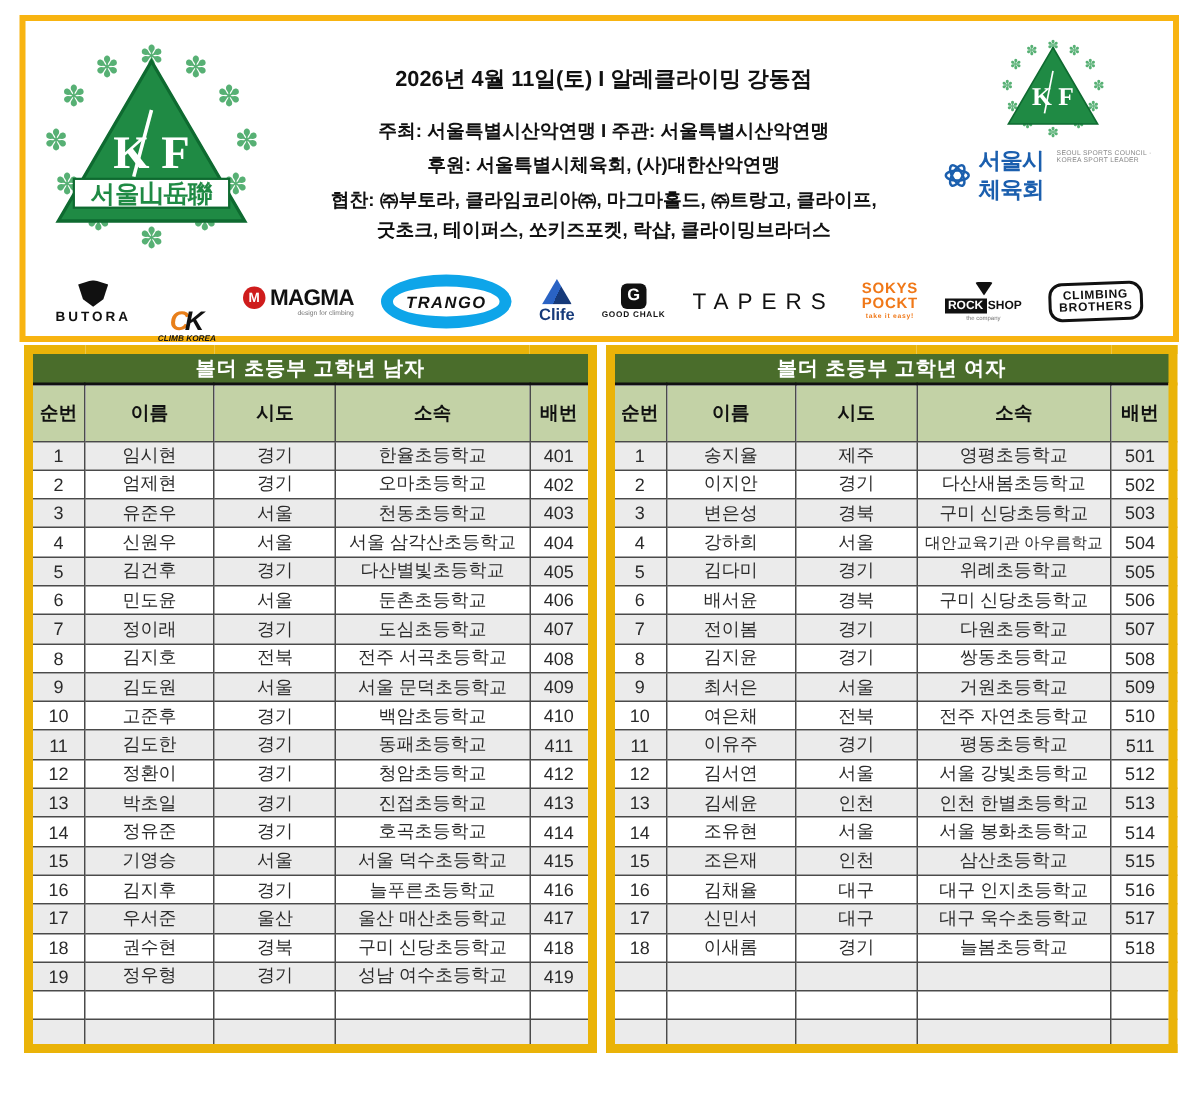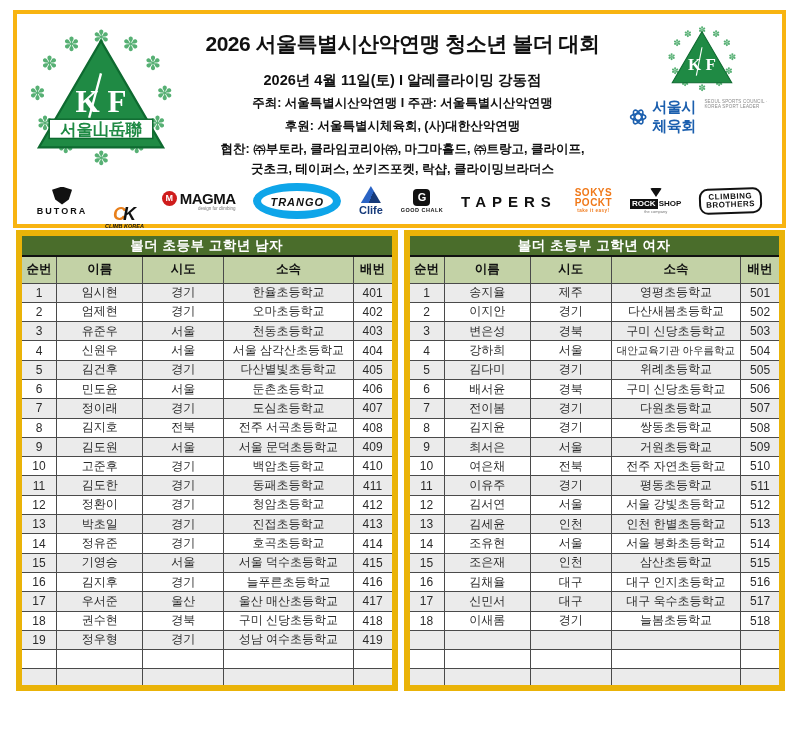--- a/index.html
+++ b/index.html
@@ -8,21 +8,21 @@
 
   
   .header-box { position:absolute; left:13px; top:10px; width:773px; height:218px;
     border:4px solid #F8B411; background:#fff; }
   .header-top { display:flex; height:168px; padding:4px 6px 0 8px; }
   .kaf-big { width:152px; flex:0 0 152px; display:flex; align-items:center; justify-content:center; }
   .header-text { flex:1; text-align:center; padding-top:12px; }
   .ev-title { font-size:21px; font-weight:800; letter-spacing:-0.5px; }
   .ev-sub { font-size:14.5px; font-weight:700; margin-top:13px; }
   .org-line { font-size:12.5px; font-weight:700; margin-top:5px; line-height:1.45; }
-  .org-first { margin-top:4px; }
+  .org-first { margin-top:16px; }
   .header-right { width:148px; flex:0 0 148px; display:flex; flex-direction:column; align-items:center; padding-top:8px; }
   .council { margin-top:4px; display:flex; align-items:center; gap:4px; }
   .council-txt { display:flex; flex-direction:row; align-items:flex-start; }
   .council-name { font-size:15px; font-weight:800; color:#1b5fae; letter-spacing:-0.5px; }
   .council-cap { font-size:4.5px; color:#888; letter-spacing:0.2px; margin-top:1px; }
 
   
   .sponsor-row { position:absolute; left:2px; right:2px; bottom:2px; height:42px;
     display:flex; align-items:center; justify-content:space-evenly; }
   .sp { display:flex; flex-direction:column; align-items:center; justify-content:center; line-height:1; }
@@ -38,41 +38,41 @@
   .magma-word { font-size:15px; font-weight:900; letter-spacing:-0.5px; }
   .magma-tag { font-size:4.5px; color:#777; align-self:flex-end; margin-top:1px; }
   .trango-oval { border:8px solid #0ea5e9; border-radius:50%; padding:2px 9px; background:#fff; }
   .trango-word { font-size:11px; font-weight:900; font-style:italic; letter-spacing:1px; }
   .clife-tri { width:20px; height:17px; background:linear-gradient(115deg,#2a63c4 55%,#163a7a 55%);
     clip-path:polygon(50% 0,100% 100%,0 100%); margin-bottom:2px; }
   .clife-word { font-size:11px; font-weight:800; color:#163a7a; }
   .gc-mark { width:17px; height:17px; background:#111; border-radius:4px; color:#fff; font-size:11px;
     display:flex; align-items:center; justify-content:center; margin-bottom:2px; font-weight:900; }
   .gc-word { font-size:5.5px; font-weight:800; letter-spacing:0.5px; }
-  .tapers-word { font-size:15px; font-weight:700; letter-spacing:6px; }
+  .tapers-word { font-size:15px; font-weight:400; letter-spacing:6px; }
   .sokys { color:#f07818; font-weight:900; }
   .sokys div { font-size:10px; letter-spacing:0.5px; }
   .sokys .tag { font-size:4.5px; font-weight:700; margin-top:1px; }
   .rs-cone { width:0; height:0; border-left:6px solid transparent; border-right:6px solid transparent;
     border-top:9px solid #111; border-radius:2px; margin-bottom:2px; }
   .rs-row { display:flex; align-items:center; gap:1px; }
   .rs-rock { background:#111; color:#fff; font-size:8px; font-weight:900; padding:1px 2px; }
   .rs-shop { font-size:8px; font-weight:900; }
   .rs-tag { font-size:4px; color:#777; margin-top:1px; }
   .cb-box { border:2px solid #111; border-radius:9px; padding:3px 5px; transform:rotate(-2deg);
     font-size:8px; font-weight:900; text-align:center; letter-spacing:0.5px; }
 
   
   .tables { position:absolute; left:16px; top:230px; width:769px; display:flex; gap:6px; }
   table.roster { flex:1; border-collapse:collapse; table-layout:fixed; border:6px solid #eab308; }
   table.roster td, table.roster th { border:1px solid #4a4a4a; overflow:hidden; white-space:nowrap; }
   .t-title { background:#4a6d2b; color:#fff; font-size:13.5px; font-weight:800;
     text-align:center; height:23px; letter-spacing:0.5px; border-bottom:2px solid #111 !important; }
   tr.t-head th { background:#c3d2a6; font-size:12.5px; font-weight:700; color:#111;
-    height:27px; text-align:center; }
+    height:38px; text-align:center; }
   tbody.t-body td { height:19.3px; font-size:12px; color:#2b2b2b; text-align:center; }
   tbody.t-body tr:nth-child(odd) { background:#ebebeb; }
   tbody.t-body tr:nth-child(even) { background:#fff; }
 </style>
 </head>
 <body>
 
 <div class="header-box">
   <div class="header-top">
 
@@ -94,21 +94,20 @@
         </g>
         <polygon points="50,8 92,80 8,80" fill="#1f8a44" stroke="#0e6a30" stroke-width="1.5"></polygon>
         <text x="50" y="56" fill="#fff" font-family="'Liberation Serif','DejaVu Serif',serif" font-weight="bold" font-size="21" text-anchor="middle">K F</text>
         <line x1="50" y1="30" x2="42" y2="60" stroke="#fff" stroke-width="1.6"></line>
         <rect x="15" y="61" width="70" height="13" fill="#fff" stroke="#0e6a30" stroke-width="1"></rect>
         <text x="50" y="71.5" fill="#1f8a44" font-weight="bold" font-size="11" text-anchor="middle">서울山岳聯</text>
       </svg>
     </div>
 
     <div class="header-text">
-      <div class="ev-title">2026 서울특별시산악연맹 청소년 볼더 대회</div>
       <div class="ev-sub">2026년 4월 11일(토) I 알레클라이밍 강동점</div>
       <div class="org-line org-first">주최: 서울특별시산악연맹 I 주관: 서울특별시산악연맹</div>
       <div class="org-line">후원: 서울특별시체육회, (사)대한산악연맹</div>
       <div class="org-line">협찬: ㈜부토라, 클라임코리아㈜, 마그마홀드, ㈜트랑고, 클라이프,</div>
       <div class="org-line" style="margin-top:2px">굿초크, 테이퍼스, 쏘키즈포켓, 락샵, 클라이밍브라더스</div>
     </div>
 
     <div class="header-right">
       <svg width="72" height="68" viewBox="0 0 100 96">
         <g fill="#3aa35c" font-size="13" text-anchor="middle" opacity="0.85">

